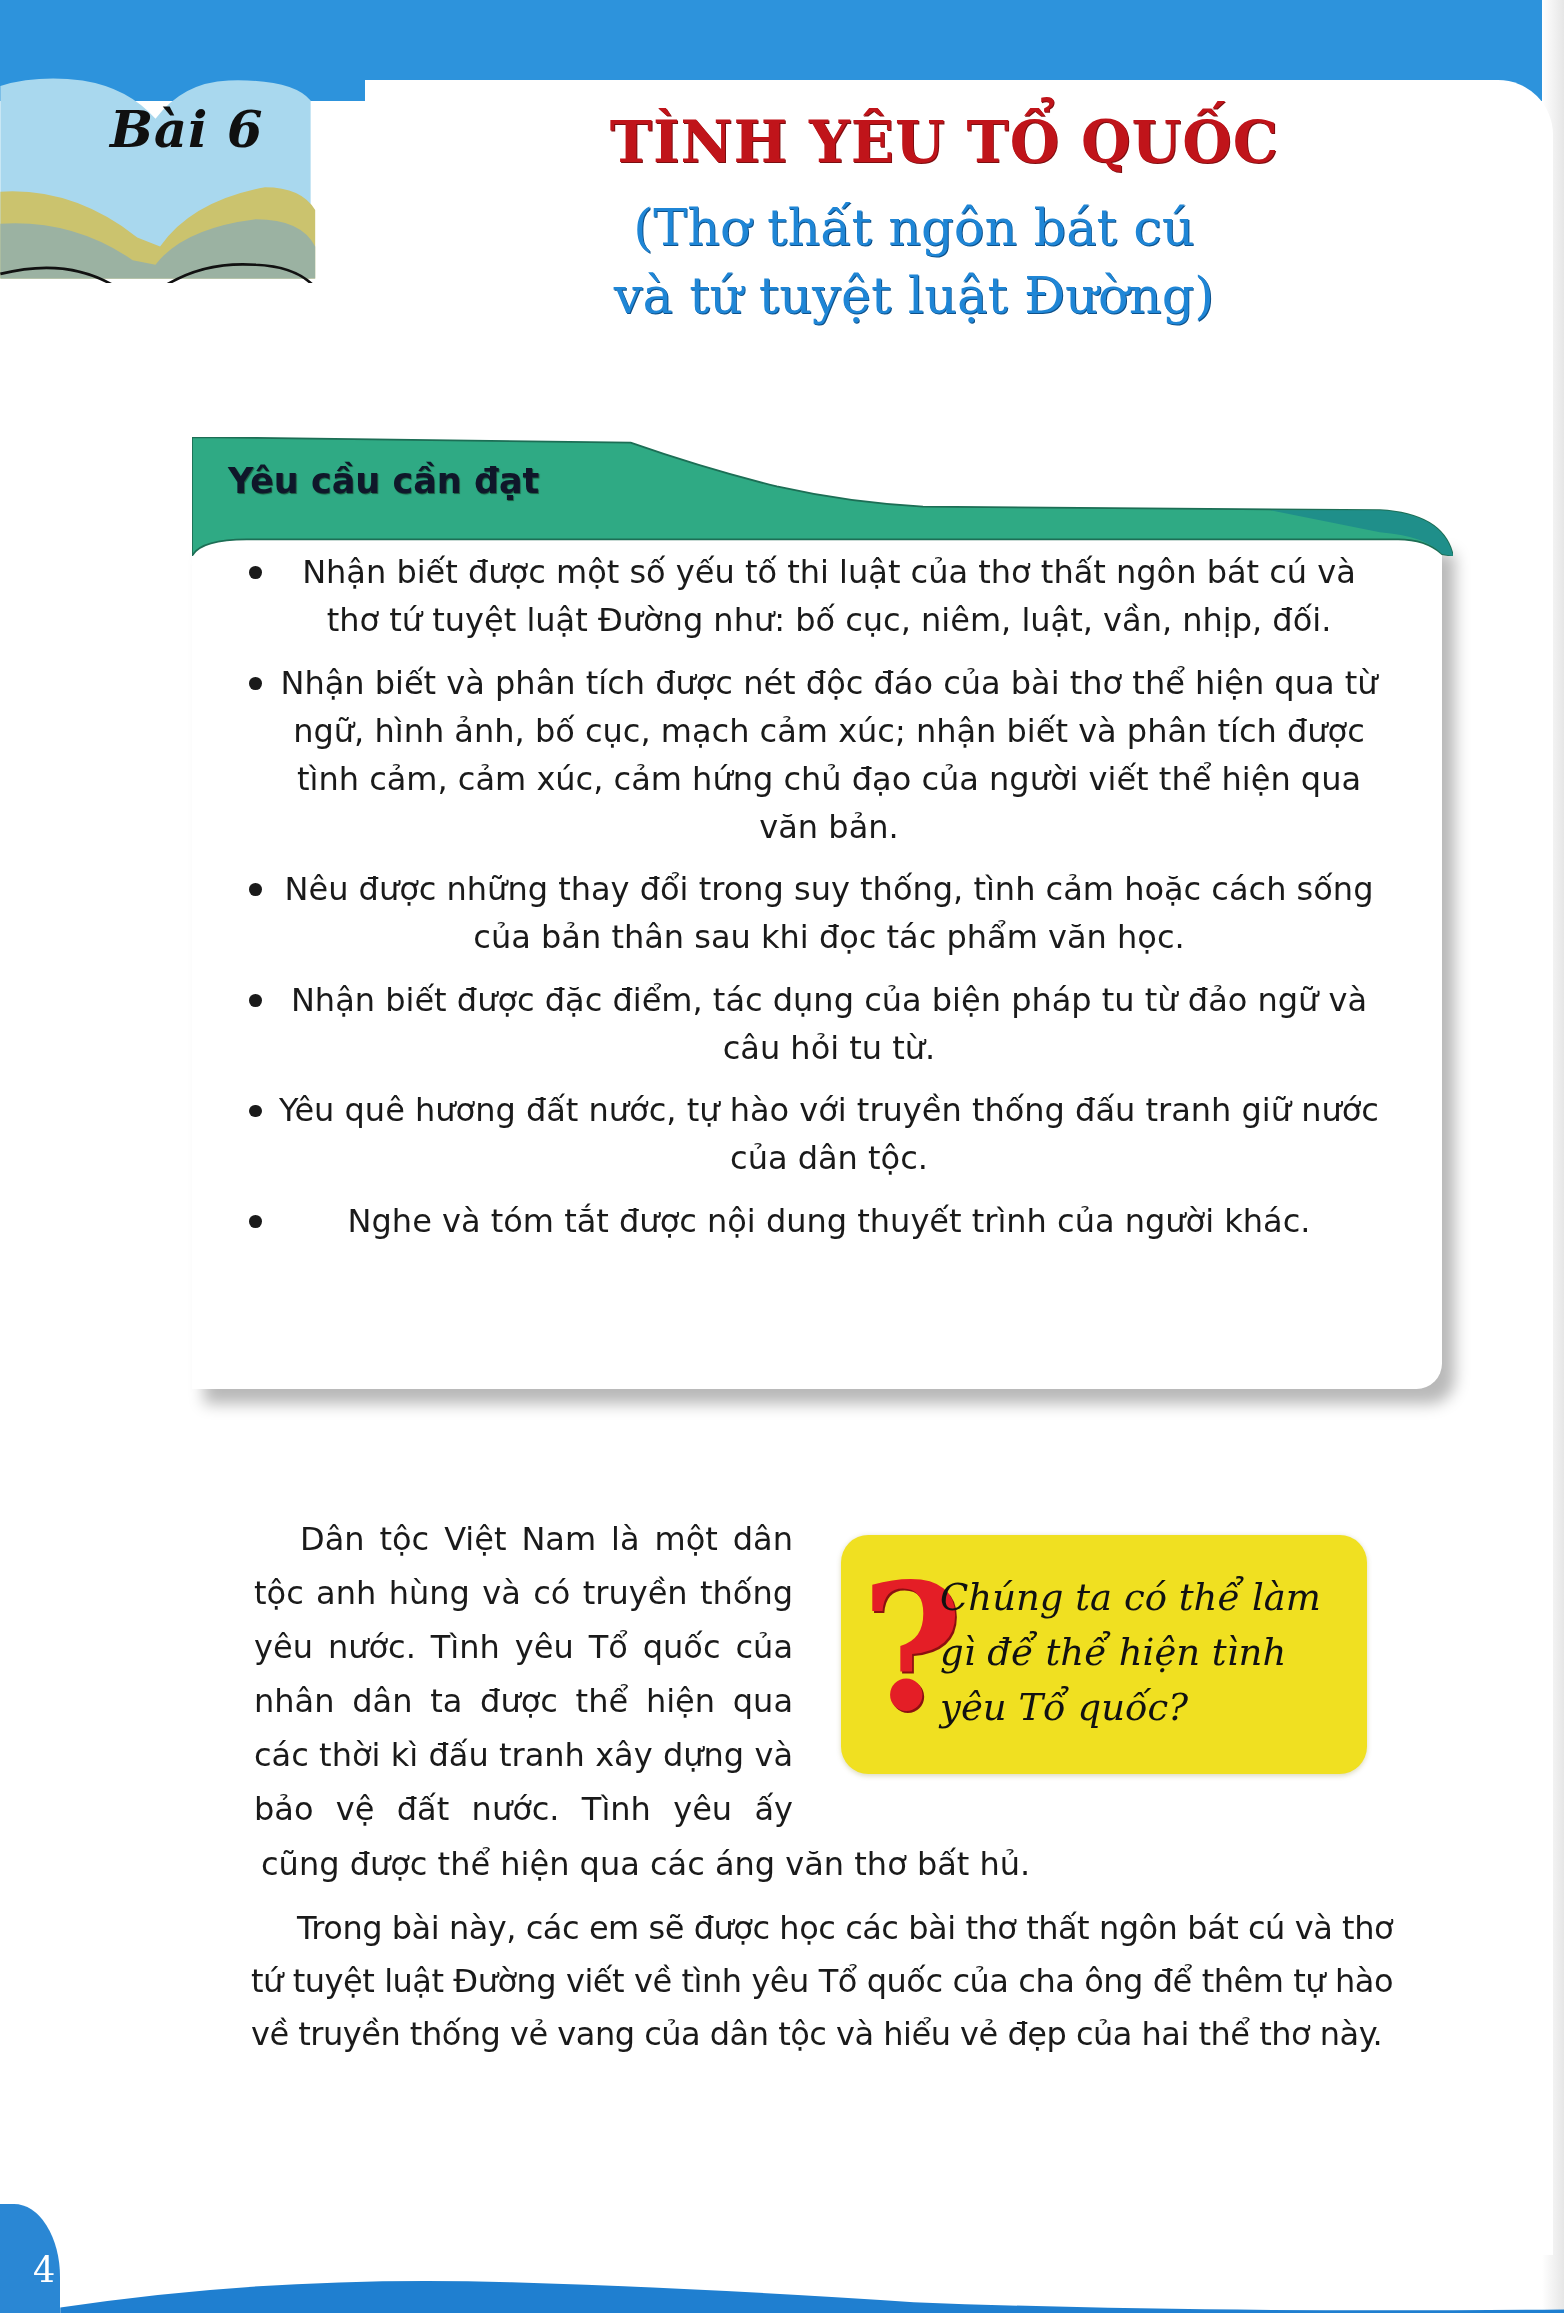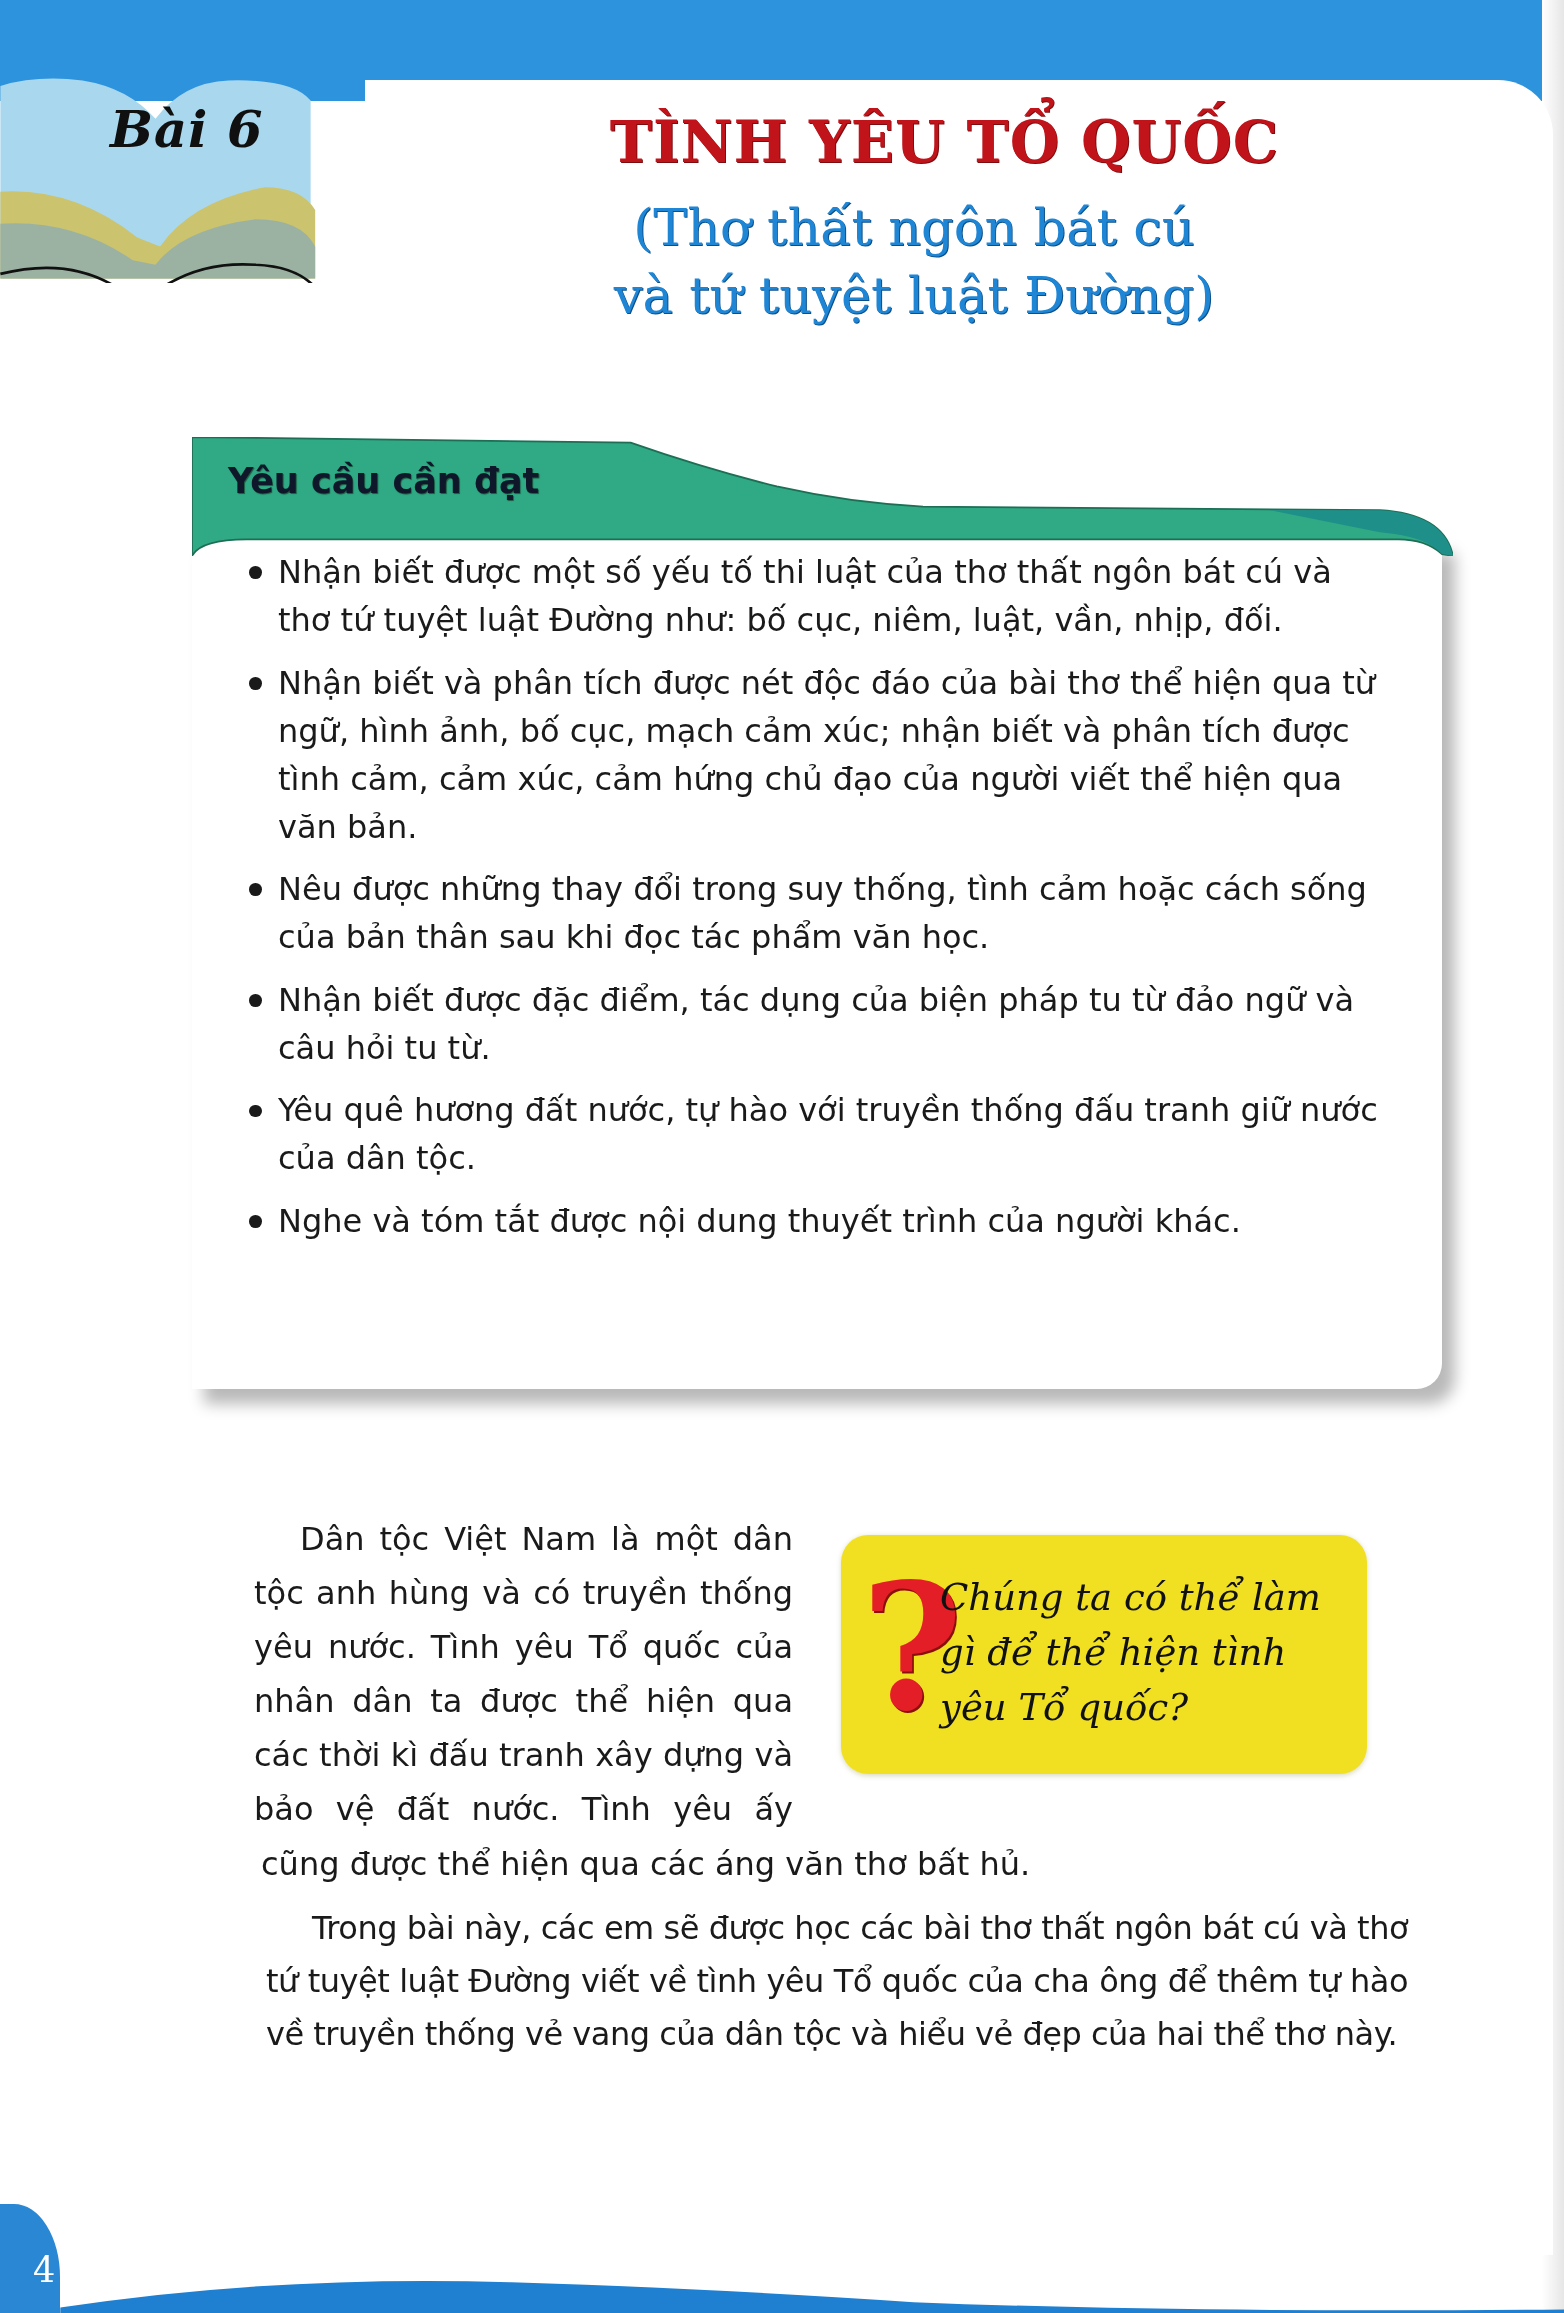--- a/index.html
+++ b/index.html
@@ -6,30 +6,30 @@
   body { width:1564px; height:2314px; position:relative; overflow:hidden; background:#ffffff; font-family:"DejaVu Sans", sans-serif; color:#1a1a1a; }
   .top-band { position:absolute; left:0; top:0; width:1564px; height:101px; background:#2d93dc; }
   .page-sheet { position:absolute; left:365px; top:80px; width:1188px; height:2175px; background:#ffffff; border-top-right-radius:55px; }
   .book { position:absolute; left:0; top:64px; width:384px; height:219px; }
   .lesson-label { position:absolute; left:110px; top:99px; font-family:"DejaVu Serif", serif; font-weight:bold; font-size:51px; color:#101010; letter-spacing:0.9px;font-style:italic; }
   .title { position:absolute; left:548px; top:108px; width:731px; text-align:right; font-family:"DejaVu Serif", serif; font-weight:bold; font-size:57px; color:#c0141a; letter-spacing:0.9px; text-shadow:0.9px 0.9px 0 #7a0d10; }
   .subtitle { position:absolute; left:512px; top:194px; width:804px; text-align:center; font-family:"DejaVu Serif", serif; font-weight:normal; font-size:51px; line-height:68px; color:#1f86d6; text-shadow:0.9px 0.9px 0 #0d4f88; }
   .req-header { position:absolute; left:192px; top:437px; width:1261px; height:119px; }
   .req-title { position:absolute; left:228px; top:461px; font-family:"DejaVu Sans", sans-serif; font-weight:bold; font-size:35px; color:#0f172a; text-shadow:0.9px 0.9px 0.9px #1c5a40; }
   .req-card { position:absolute; left:192px; top:539px; width:1250px; height:850px; background:#ffffff; border-bottom-right-radius:25.6px; box-shadow:12.8px 14.6px 14.6px rgba(0,0,0,0.28); }
-  .req-list { position:absolute; left:247px; top:548px; width:1133px; list-style:none; margin:0; padding:0; }
+  .req-list { position:absolute; left:247px; top:548px; width:1133px; list-style:none; margin:0; padding:0;text-align:center; }
   .req-item { position:relative; padding-left:31px; font-size:32px; line-height:48px; margin-bottom:14.6px; color:#1a1a1a; }
   .req-item .bullet { position:absolute; left:1.8px; top:18.3px; width:12.8px; height:12.8px; border-radius:50%; background:#1a1a1a; }
   .intro-para { position:absolute; left:254px; top:1512px; width:539px; font-size:32px; line-height:54px; text-align:justify; text-align-last:justify; }
   .intro-para .indent { display:inline-block; width:46px; }
   .intro-last { position:absolute; left:261px; top:1837px; font-size:32px; line-height:54px; }
   .question-box { position:absolute; left:841px; top:1535px; width:526px; height:239px; background:#f0e021; border-radius:27.4px; box-shadow:0 1.8px 5.5px rgba(120,110,0,0.25); }
   .q-mark { position:absolute; left:20px; top:25.6px; font-family:"DejaVu Serif", serif; font-weight:bold; font-size:174px; line-height:174px; color:#e41e26; text-shadow:1.8px 1.8px 0 #8a1010; }
   .q-text { position:absolute; left:99px; top:35px; width:411px; font-family:"DejaVu Serif", serif; font-style:italic; font-size:37px; line-height:55px; color:#111; }
-  .para2 { position:absolute; left:266px; top:1902px; width:1142px; font-size:32px; line-height:53px; text-align:justify; letter-spacing:-0.5px; }
+  .para2 { position:absolute; left:251px; top:1902px; width:1142px; font-size:32px; line-height:53px; text-align:justify; letter-spacing:-0.5px; }
   .para2 .indent { display:inline-block; width:46px; }
   .page-tab { position:absolute; left:0; top:2204px; width:60px; height:110px; background:#2a87d4; border-top-right-radius:46px 73px; }
   .page-number { position:absolute; left:33px; top:2250px; font-family:"DejaVu Serif", serif; font-size:35px; color:#ffffff; }
   .bottom-wave { position:absolute; left:0; top:2275px; width:1564px; height:38px; }
   .right-edge { position:absolute; left:1542px; top:0; width:22px; height:2314px; background:linear-gradient(90deg, #ffffff, #e6e6e6); }
 </style>
 </head>
 <body>
 
 <div class="top-band"></div>

